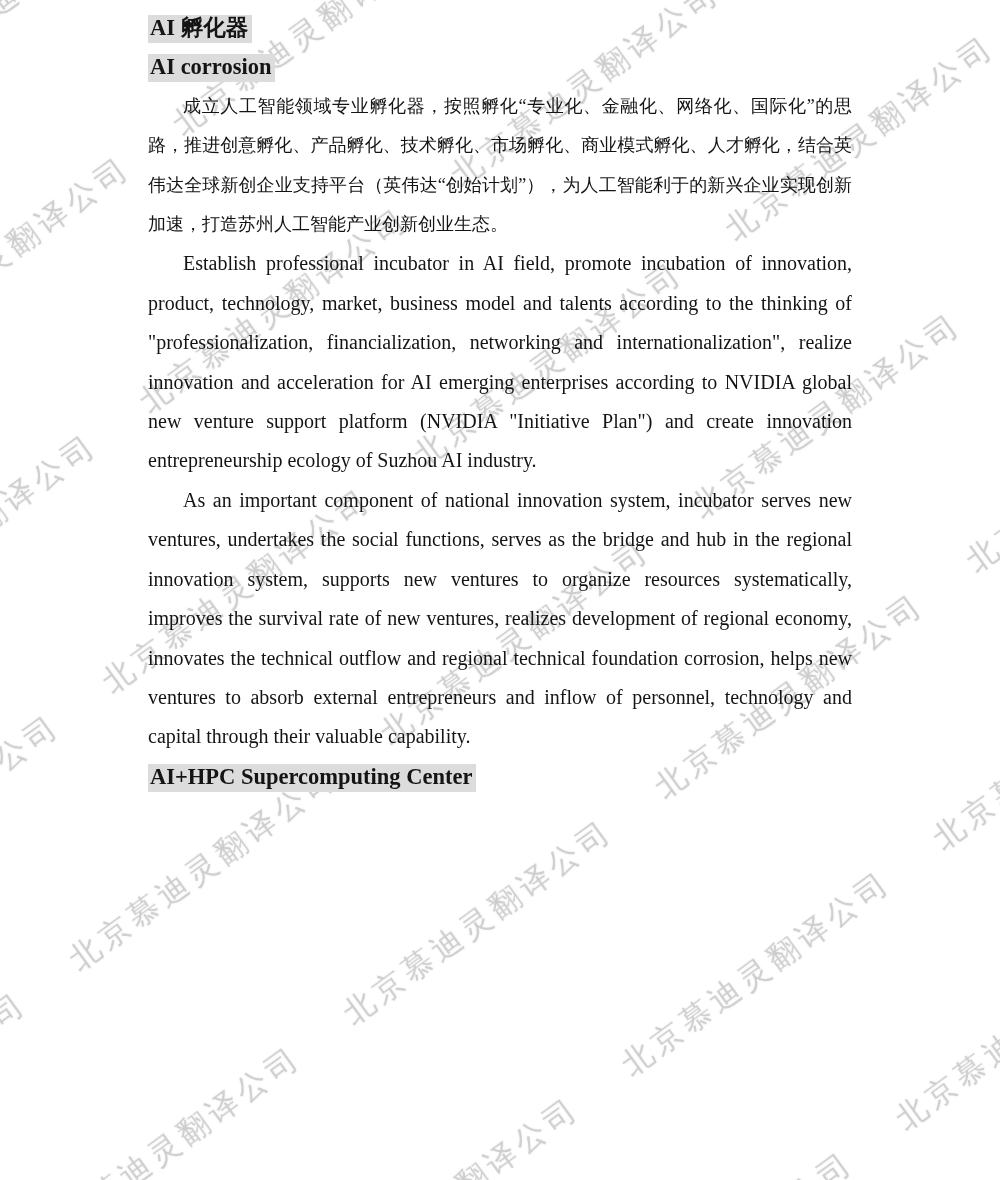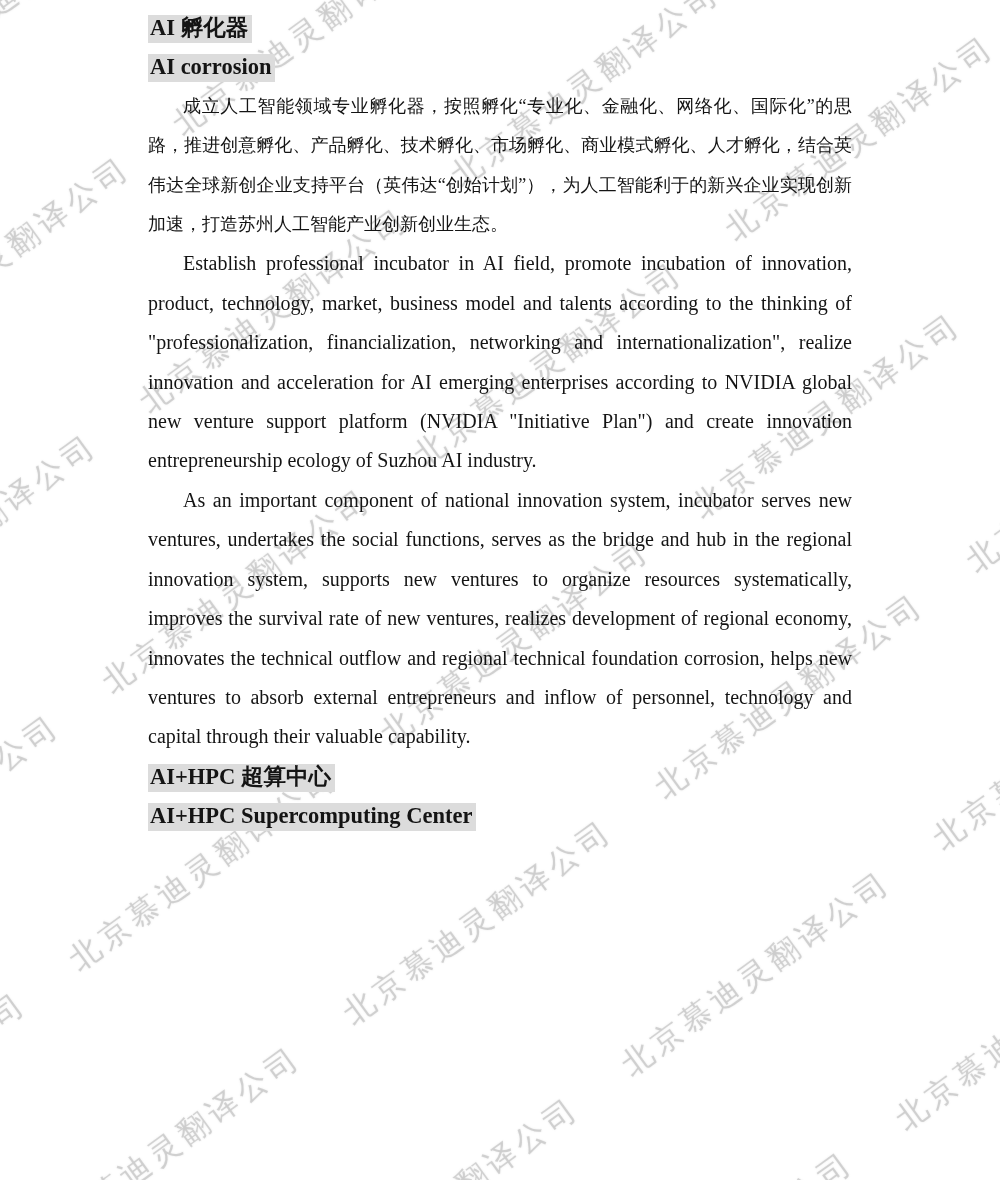--- a/index.html
+++ b/index.html
@@ -99,16 +99,15 @@
   </div>
 
 <main class="content">
   <h2 class="heading"><mark>AI 孵化器</mark></h2>
   <h2 class="heading"><mark>AI corrosion</mark></h2>
 
   <p class="para zh">成立人工智能领域专业孵化器，按照孵化“专业化、金融化、网络化、国际化”的思路，推进创意孵化、产品孵化、技术孵化、市场孵化、商业模式孵化、人才孵化，结合英伟达全球新创企业支持平台（英伟达“创始计划”），为人工智能利于的新兴企业实现创新加速，打造苏州人工智能产业创新创业生态。</p>
   <p class="para en">Establish professional incubator in AI field, promote incubation of innovation, product, technology, market, business model and talents according to the thinking of "professionalization, financialization, networking and internationalization", realize innovation and acceleration for AI emerging enterprises according to NVIDIA global new venture support platform (NVIDIA "Initiative Plan") and create innovation entrepreneurship ecology of Suzhou AI industry.</p>
   <p class="para en">As an important component of national innovation system, incubator serves new ventures, undertakes the social functions, serves as the bridge and hub in the regional innovation system, supports new ventures to organize resources systematically, improves the survival rate of new ventures, realizes development of regional economy, innovates the technical outflow and regional technical foundation corrosion, helps new ventures to absorb external entrepreneurs and inflow of personnel, technology and capital through their valuable capability.</p>
 
-  <h2 class="heading"><mark>AI+HPC 超算中心</mark></h2>
   <h2 class="heading"><mark>AI+HPC Supercomputing Center</mark></h2>
 
 </main>
 
 </body></html>

